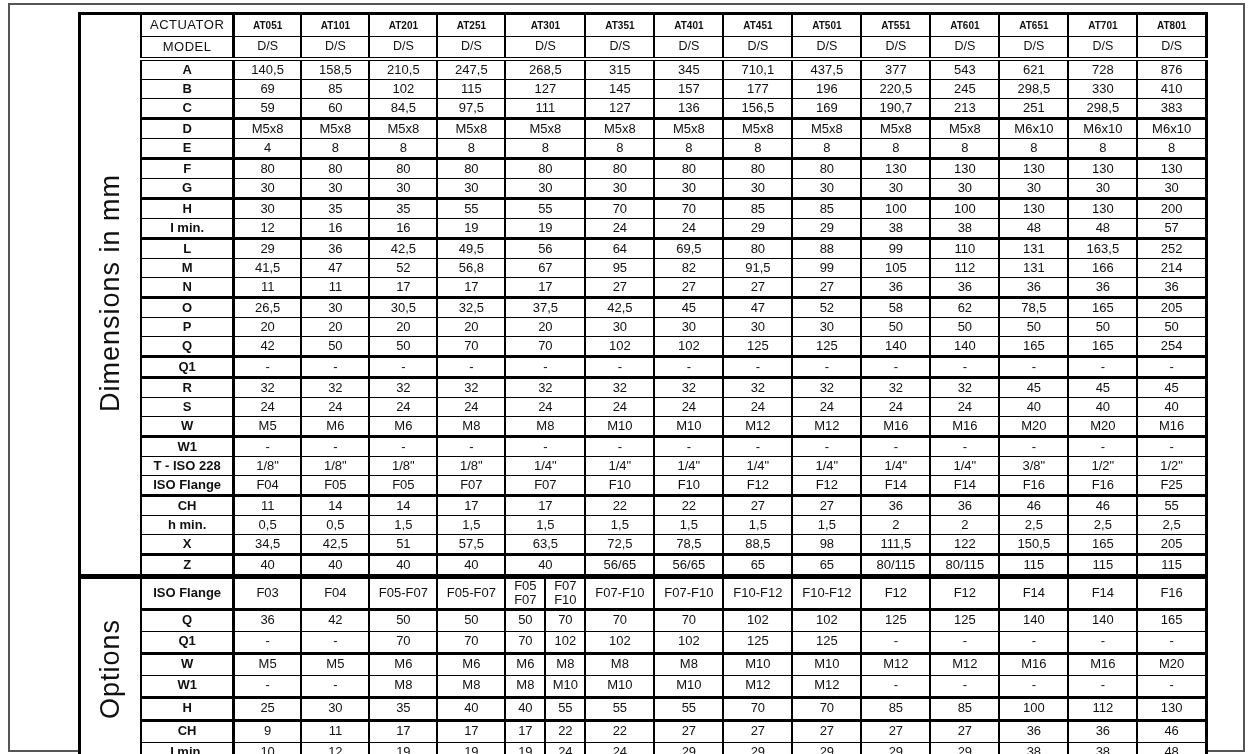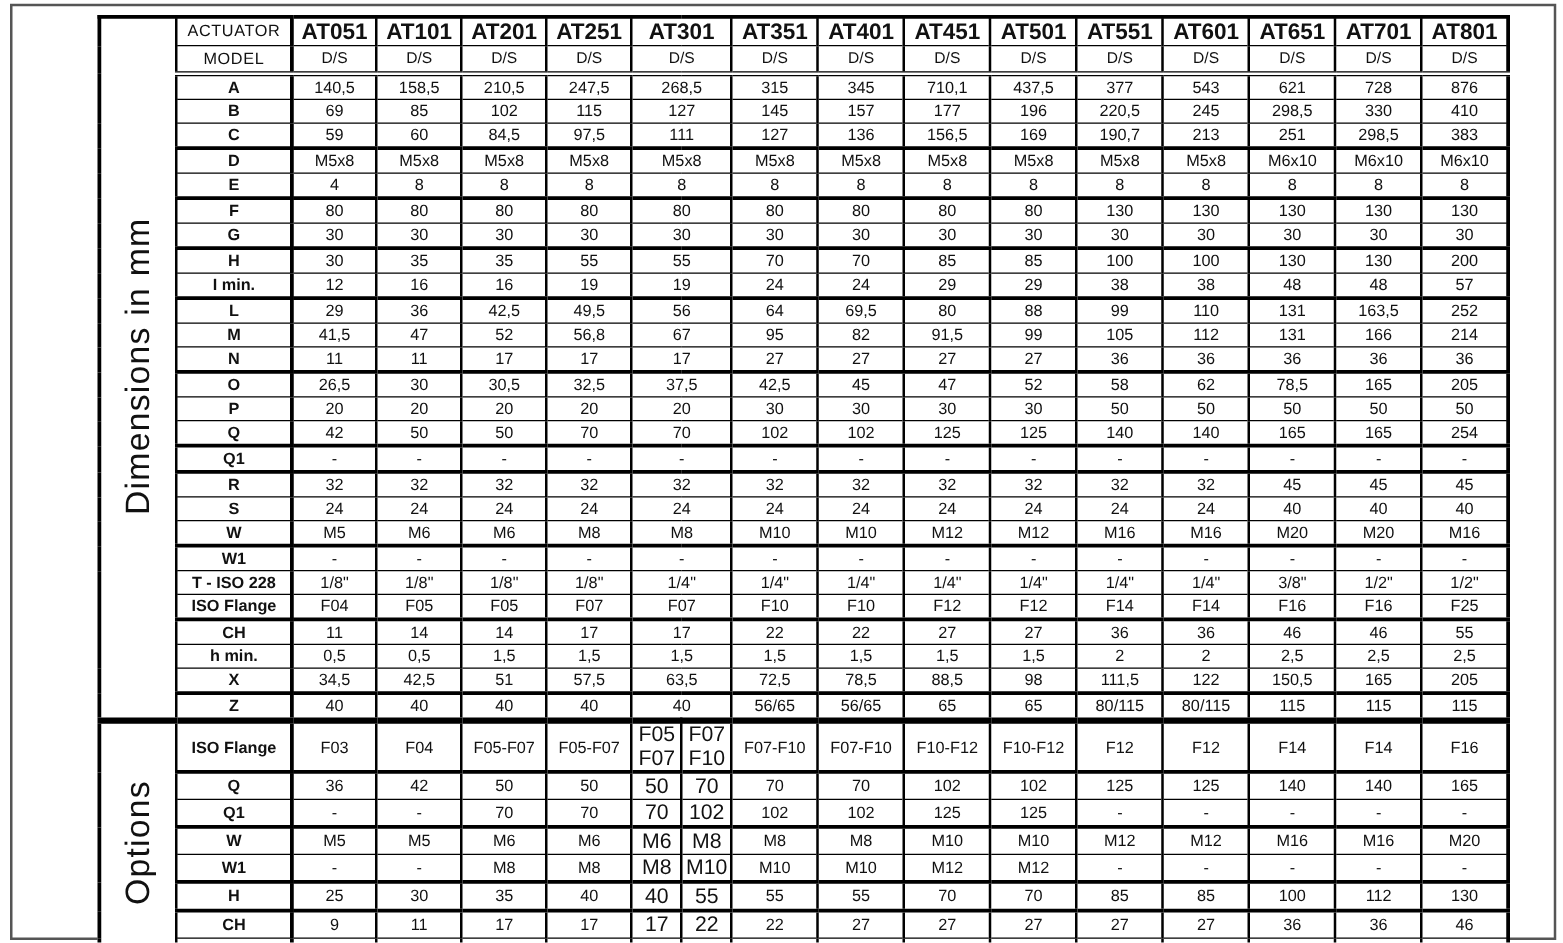--- a/index.html
+++ b/index.html
@@ -5,29 +5,29 @@
   html,body{margin:0;padding:0;background:#fff;}
   body{width:1250px;height:754px;position:relative;font-family:"Liberation Sans",sans-serif;color:#111;}
   .page-frame{position:absolute;left:8px;top:3px;width:1233px;height:745px;border:2px solid #555;background:#fff;}
   .spec-table{position:absolute;left:78px;top:12px;border-collapse:collapse;table-layout:fixed;border:3px solid #000;background:#fff;}
   .spec-table td{border:1px solid #000;border-left-width:2px;border-right-width:2px;text-align:center;vertical-align:middle;padding:0;font-size:13px;height:18px;line-height:1.1;overflow:hidden;white-space:nowrap;}
   td.group-cell{border-right-width:2px;white-space:normal;}
   .vlabel{display:inline-block;writing-mode:vertical-rl;transform:rotate(180deg);font-size:27px;letter-spacing:1px;color:#111;}
   td.rowhead{font-weight:bold;border-right-width:3px;font-size:13px;}
   td.hdr-label{font-weight:normal;font-size:13px;letter-spacing:0.5px;}
   tr.hdr-row td{height:21px;}
-  td.hdr-col{font-weight:bold;font-size:18px;}
+  td.hdr-col{font-weight:bold;font-size:10px;}
   tr.model-row td{border-bottom:4px double #000;height:20px;}
   td.model-val{font-size:12.5px;}
   tr.thick td{border-bottom-width:3px;}
   tr.section-end td{border-bottom:5px solid #000;}
   td.dim-group{border-bottom:5px solid #000;}
   tr.tall td{height:38px;white-space:normal;}
   tr.opt-row td{height:20px;}
-  td.sub{font-size:17px;white-space:normal;}
+  td.sub{font-size:13px;white-space:normal;}
 </style>
 </head>
 <body>
 
 <div class="page-frame"></div>
 
 <table class="spec-table">
   <colgroup>
     <col style="width:40px">
       <col style="width:92px">

